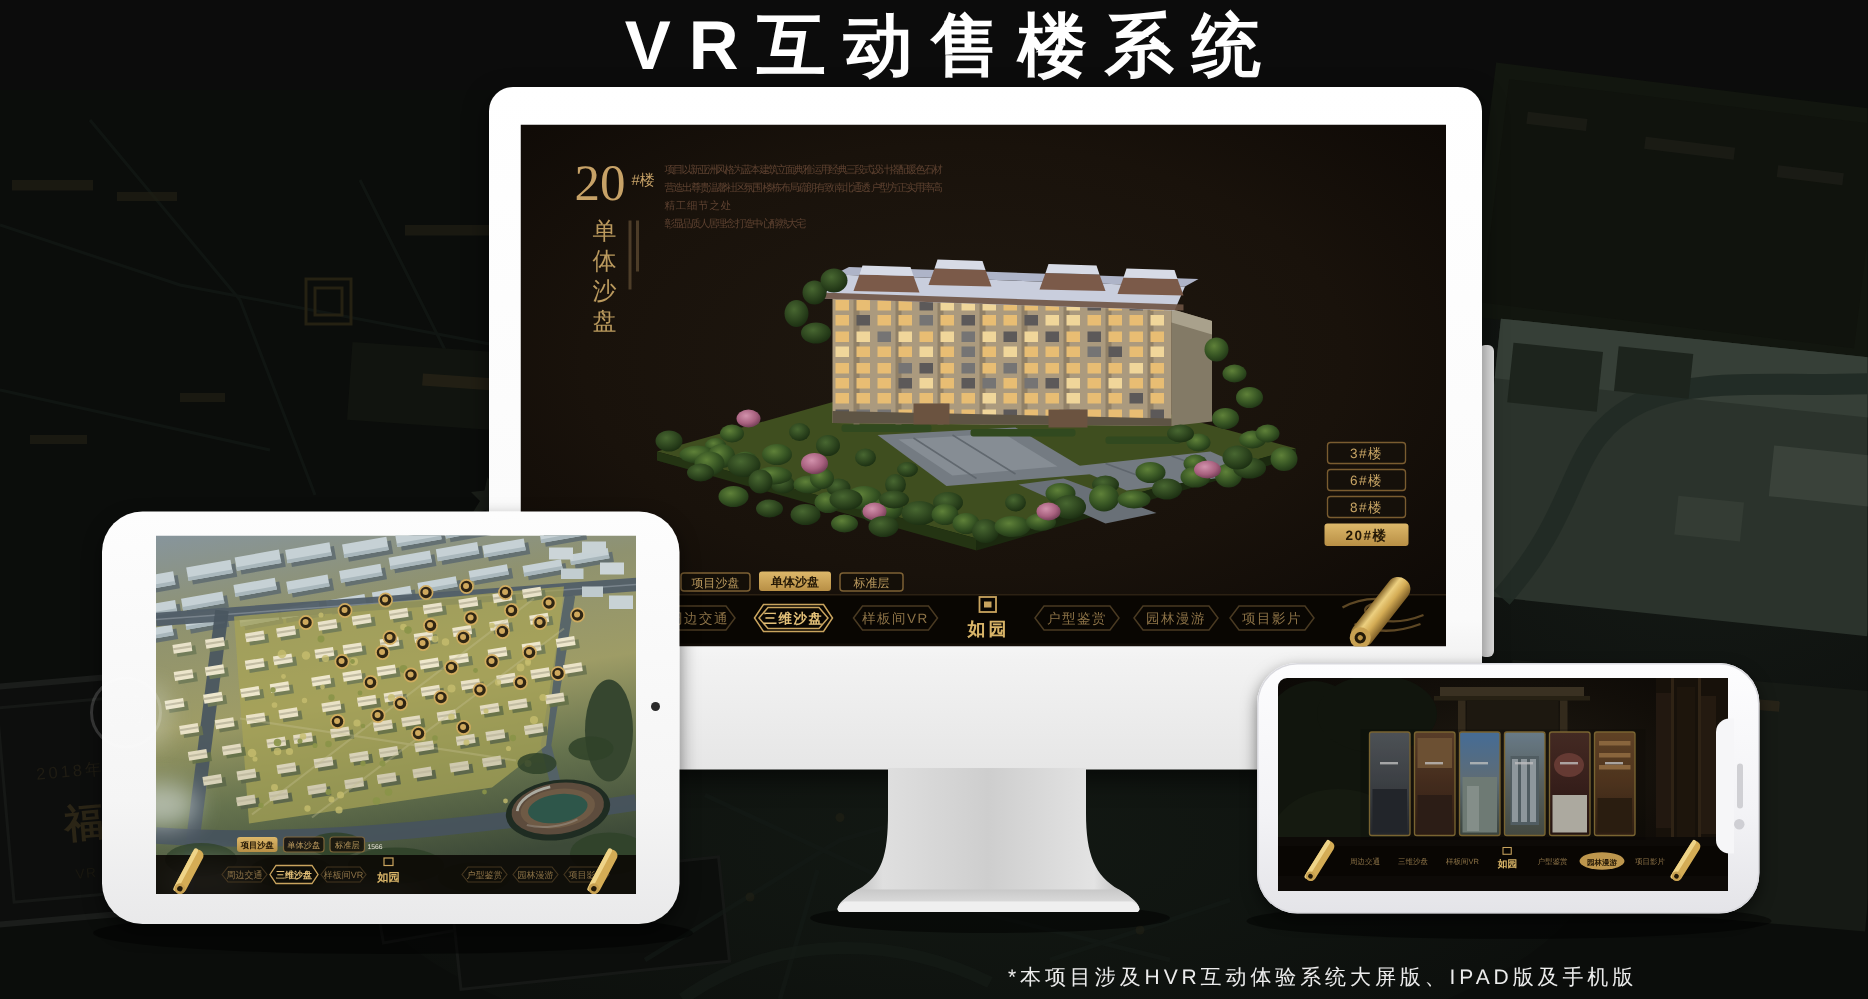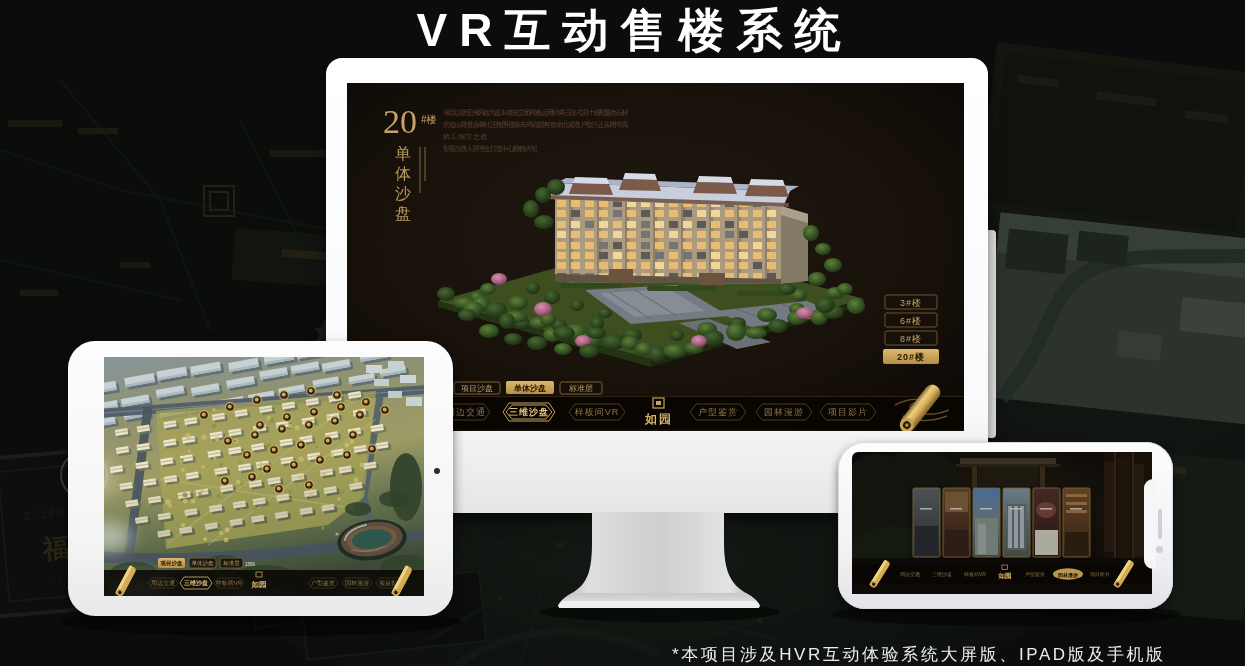--- a/index.html
+++ b/index.html
@@ -1,20 +1,20 @@
 <!DOCTYPE html>
 <html><head>
 <meta charset="utf-8">
 <style>
 html,body{margin:0;padding:0;background:#0a0c0a;}
 #stage{position:absolute;top:0;left:0;width:1245px;height:666px;overflow:hidden;
  background:#0b0d0b;font-family:"Liberation Sans",sans-serif;}
 #title{position:absolute;left:12px;top:0px;width:1245px;text-align:center;
  color:#fff;font-size:46px;font-weight:bold;letter-spacing:12px;}
-#caption{position:absolute;left:672px;top:643px;color:#ececec;font-size:17px;letter-spacing:2.6px;}
+#caption{position:absolute;left:672px;top:643px;color:#ececec;font-size:14px;letter-spacing:2.6px;}
 .abs{position:absolute;}
 </style>
 </head>
 <body>
 <div id="stage">
 
 <svg class="abs" style="left:0;top:0" width="1245" height="666">
 <defs>
 <radialGradient id="bgA" cx="50%" cy="50%" r="60%">
  <stop offset="0%" stop-color="#141b15"></stop>

